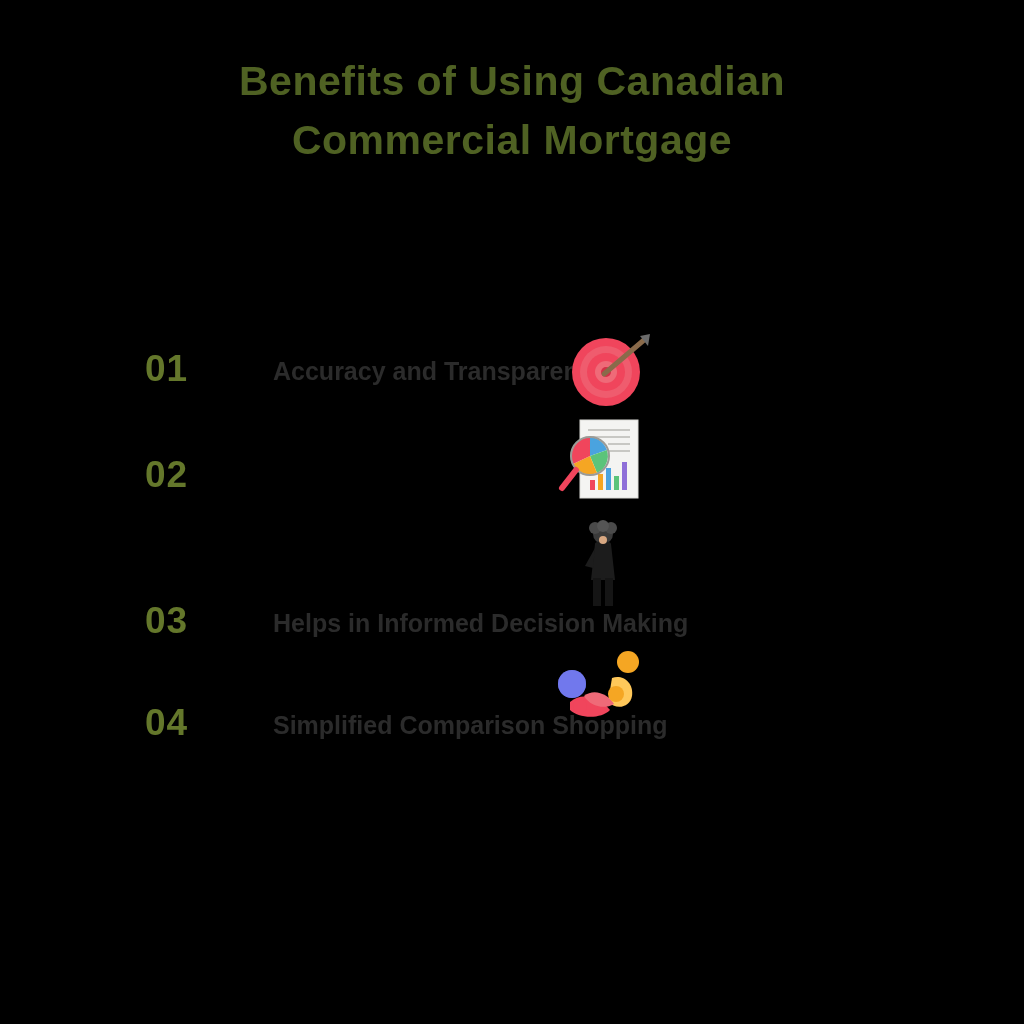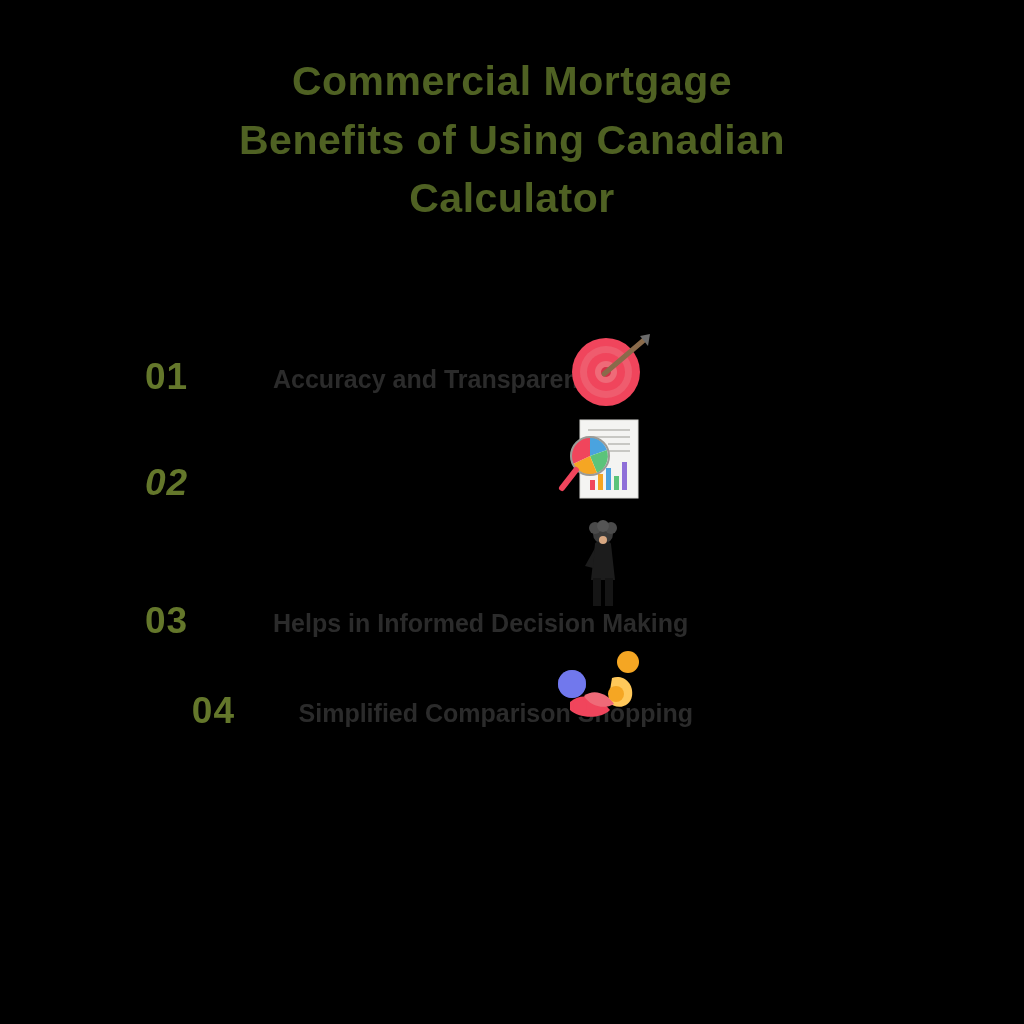--- a/index.html
+++ b/index.html
@@ -71,41 +71,40 @@
     font-weight: 600;
     color: #2b2b2b;
   }
   .item-icon {
     position: absolute;
     width: 100px;
     height: 100px;
   }
 
   
-  #item-1 { top: 26px; }
-  #item-2 { top: 132px; font-style: italic; }
+  #item-1 { top: 18px; }
+  #item-2 { top: 124px; }
   #item-3 { top: 238px; margin-top: 32px; }
-  #item-4 { top: 360px; text-align: right; }
+  #item-4 { top: 372px; }
 
   #icon-1 { left: 560px; top: -10px; }
   #icon-2 { left: 550px; top: 82px; }
   #icon-3 { left: 565px; top: 188px; }
   #icon-4 { left: 550px; top: 318px; }
 
   svg { display: block; }
 </style>
 </head>
 <body>
 
 <div class="canvas">
 
   <div class="title">
+    <span class="line">Benefits of Using Canadian</span>
     <span class="line">Commercial Mortgage</span>
-    <span class="line">Benefits of Using Canadian</span>
-    <span class="line">Calculator</span>
   </div>
 
   <div class="items">
 
     <div class="item" id="item-1">
       <div class="item-num">01</div>
       <div class="item-label">Accuracy and Transparency</div>
     </div>
     <div class="item-icon" id="icon-1">
       <svg width="100" height="100" viewBox="0 0 100 100">

